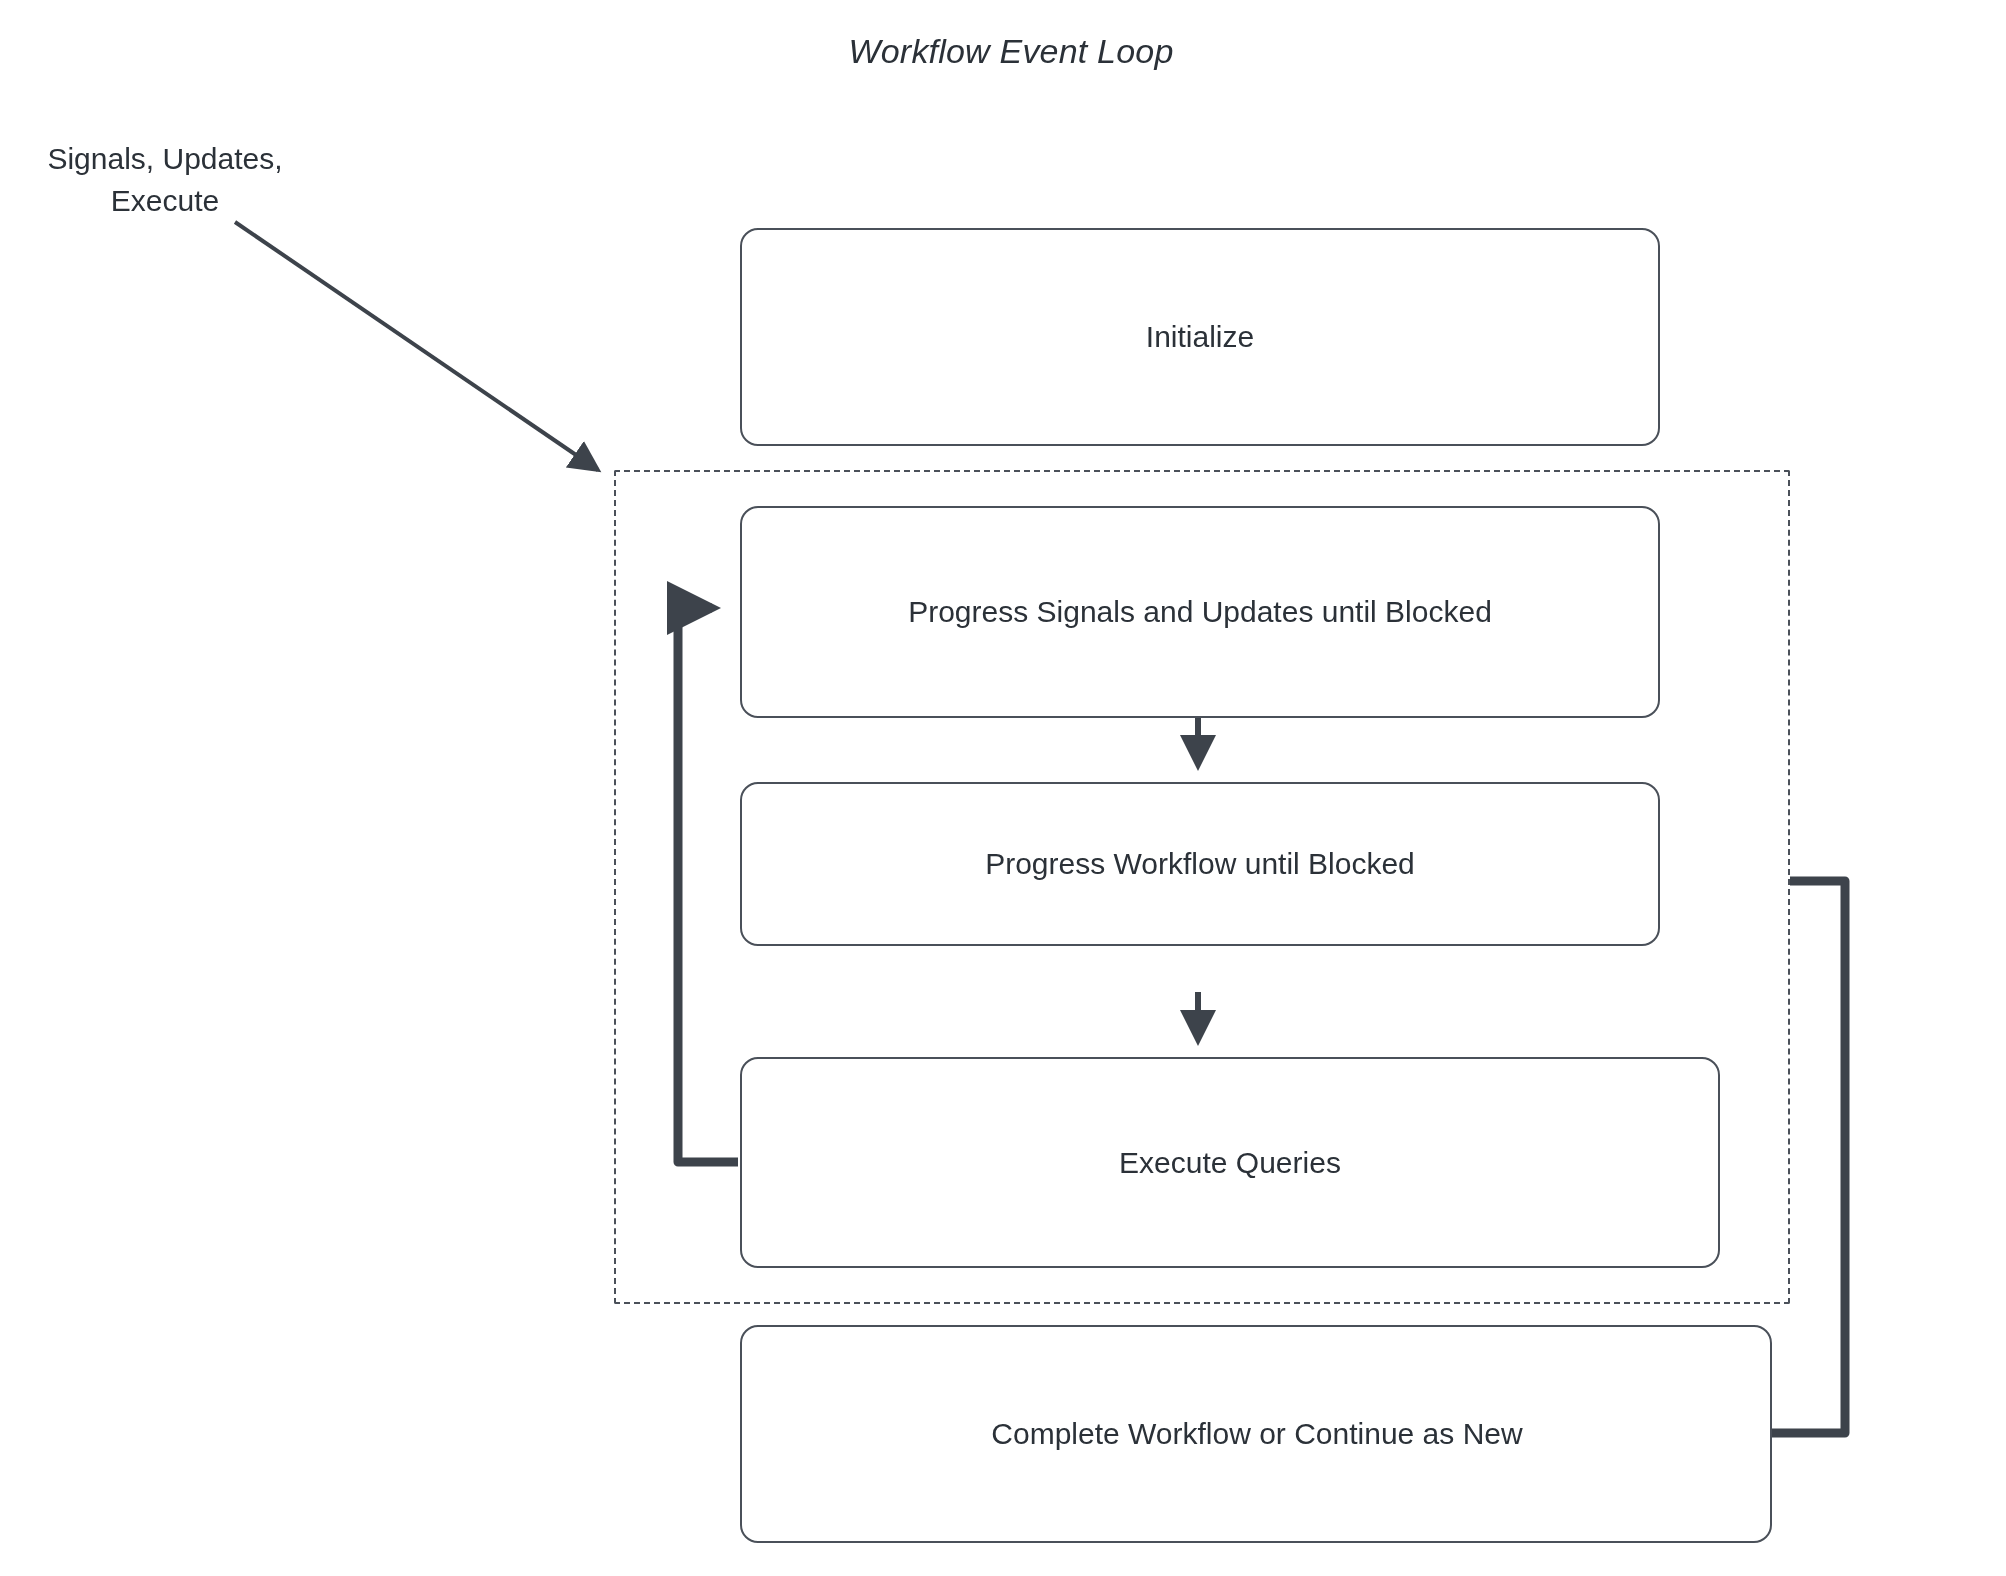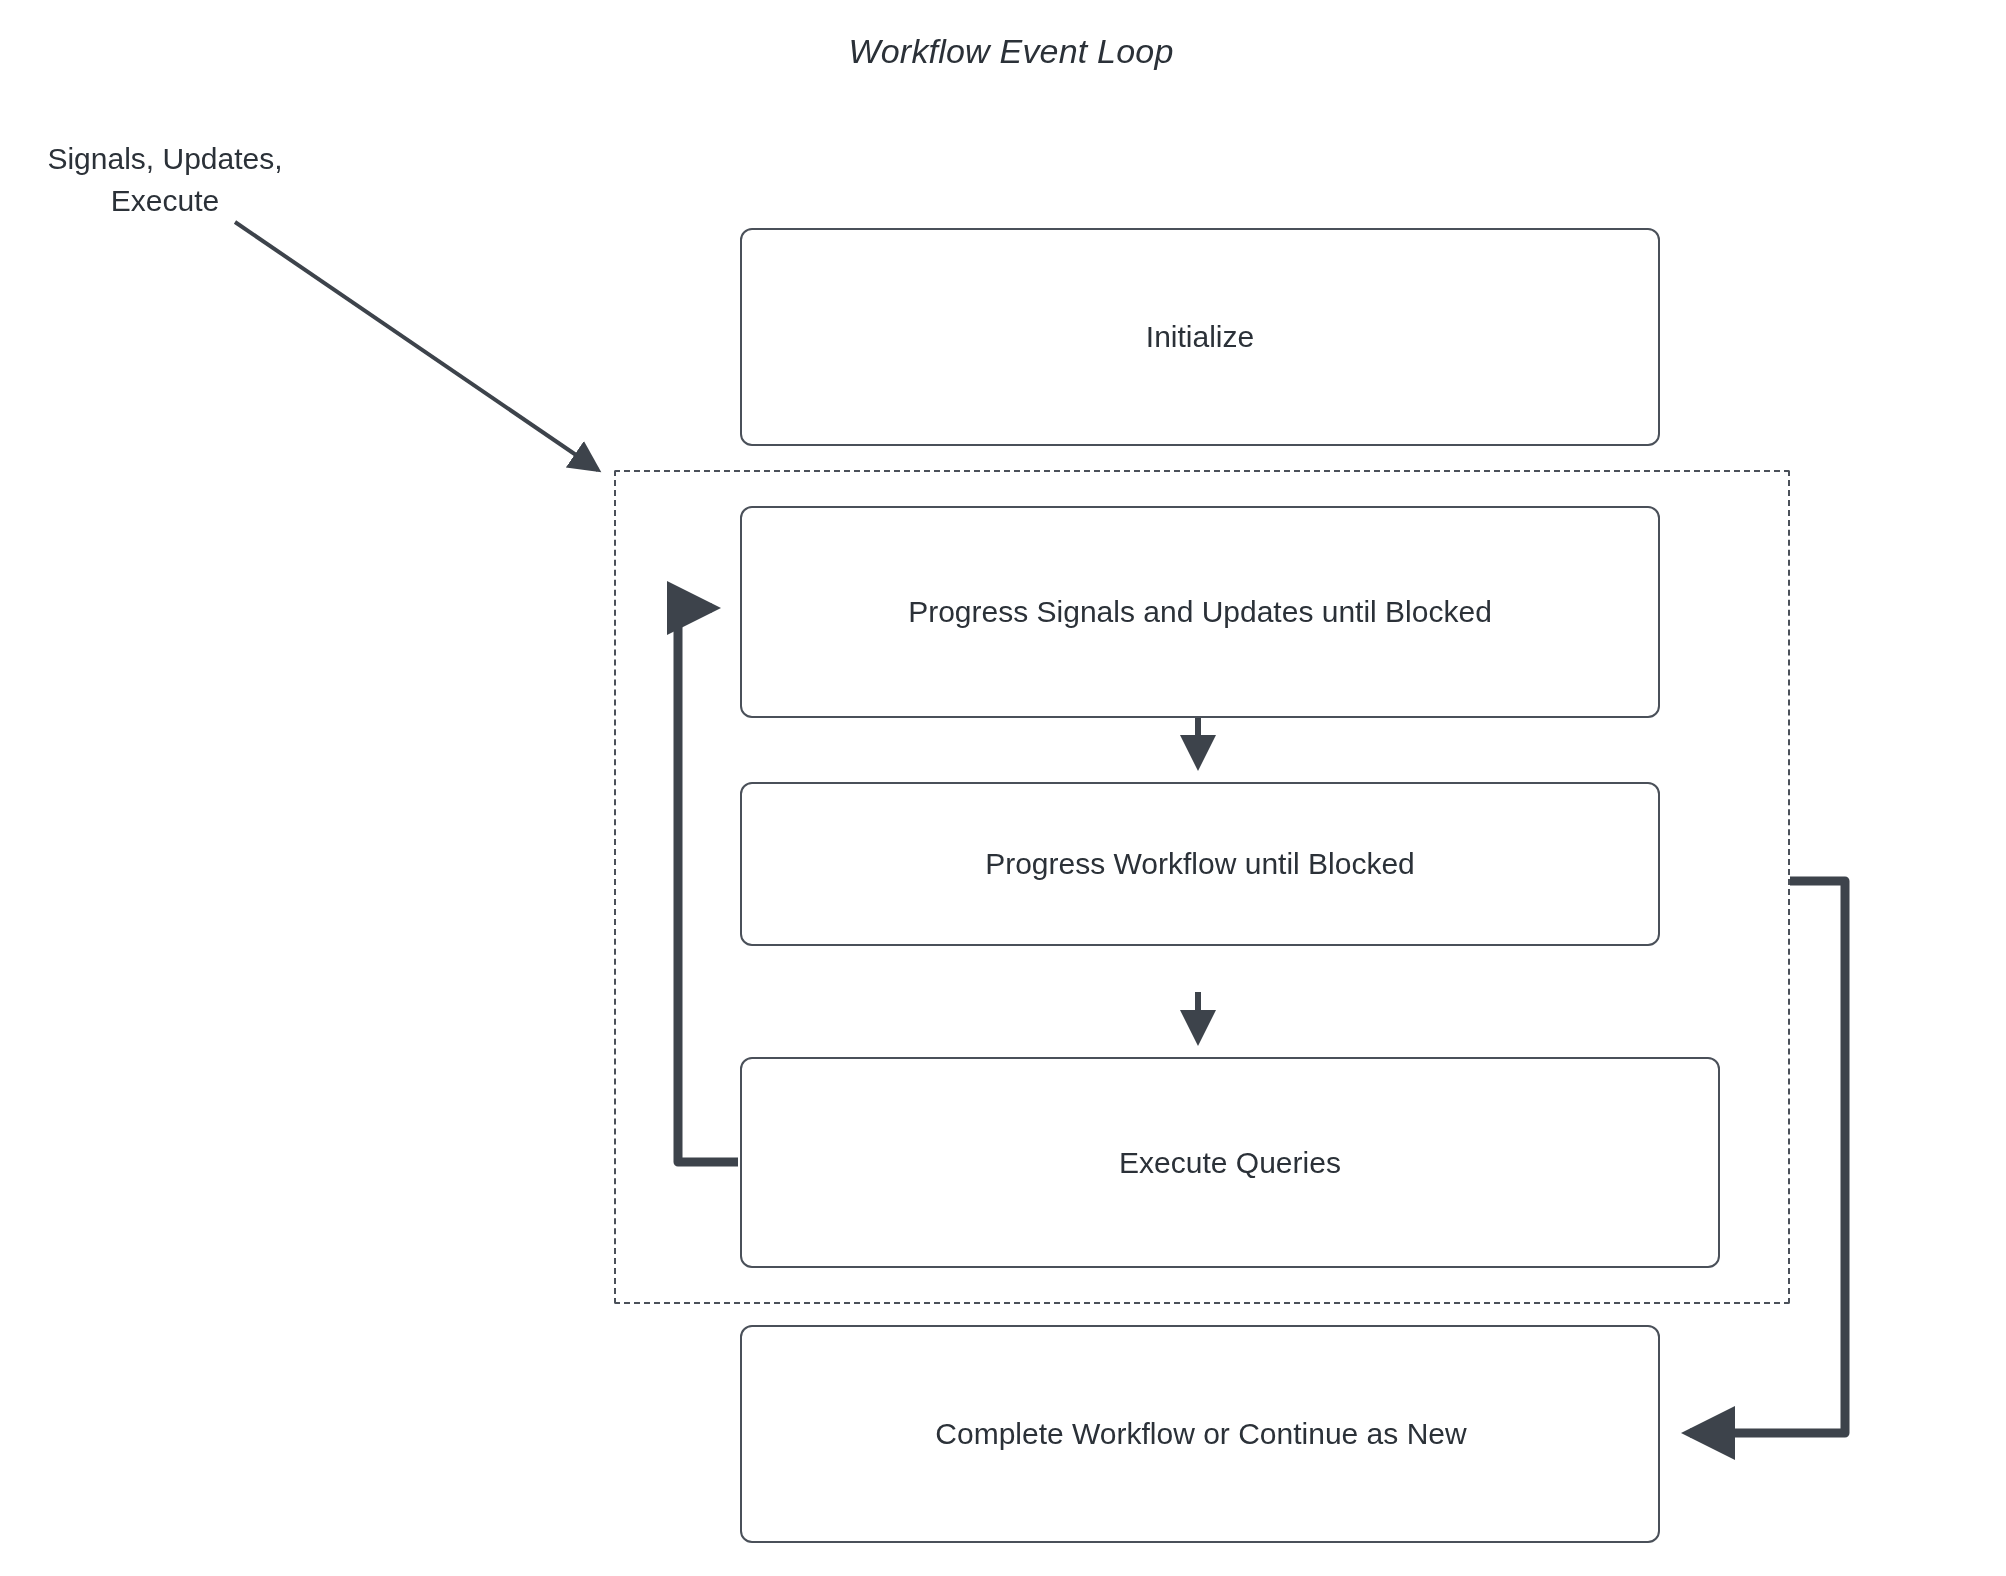--- a/index.html
+++ b/index.html
@@ -36,21 +36,21 @@
     text-align: center;
     font-size: 30px;
     line-height: 42px;
     color: #2b3138;
     white-space: pre-line;
   }
   .node {
     position: absolute;
     box-sizing: border-box;
     border: 2px solid #4a5059;
-    border-radius: 12px;
+    border-radius: 18px;
     background: #ffffff;
     display: flex;
     align-items: center;
     justify-content: center;
     font-size: 30px;
     color: #2b3138;
     text-align: center;
     padding: 0 26px;
   }
   .loop-group {
@@ -111,17 +111,17 @@
   </div>
 
   <div class="node" style="left:740px; top:782px; width:920px; height:164px;">
     <span>Progress Workflow until Blocked</span>
   </div>
 
   <div class="node" style="left:740px; top:1057px; width:980px; height:211px;">
     <span>Execute Queries</span>
   </div>
 
-  <div class="node" style="left:740px; top:1325px; width:920px; height:218px;padding-left:28px;">
+  <div class="node" style="left:740px; top:1325px; width:1032px; height:218px;padding-left:28px;">
     <span>Complete Workflow or Continue as New</span>
   </div>
 
 </div>
 
 </body></html>

